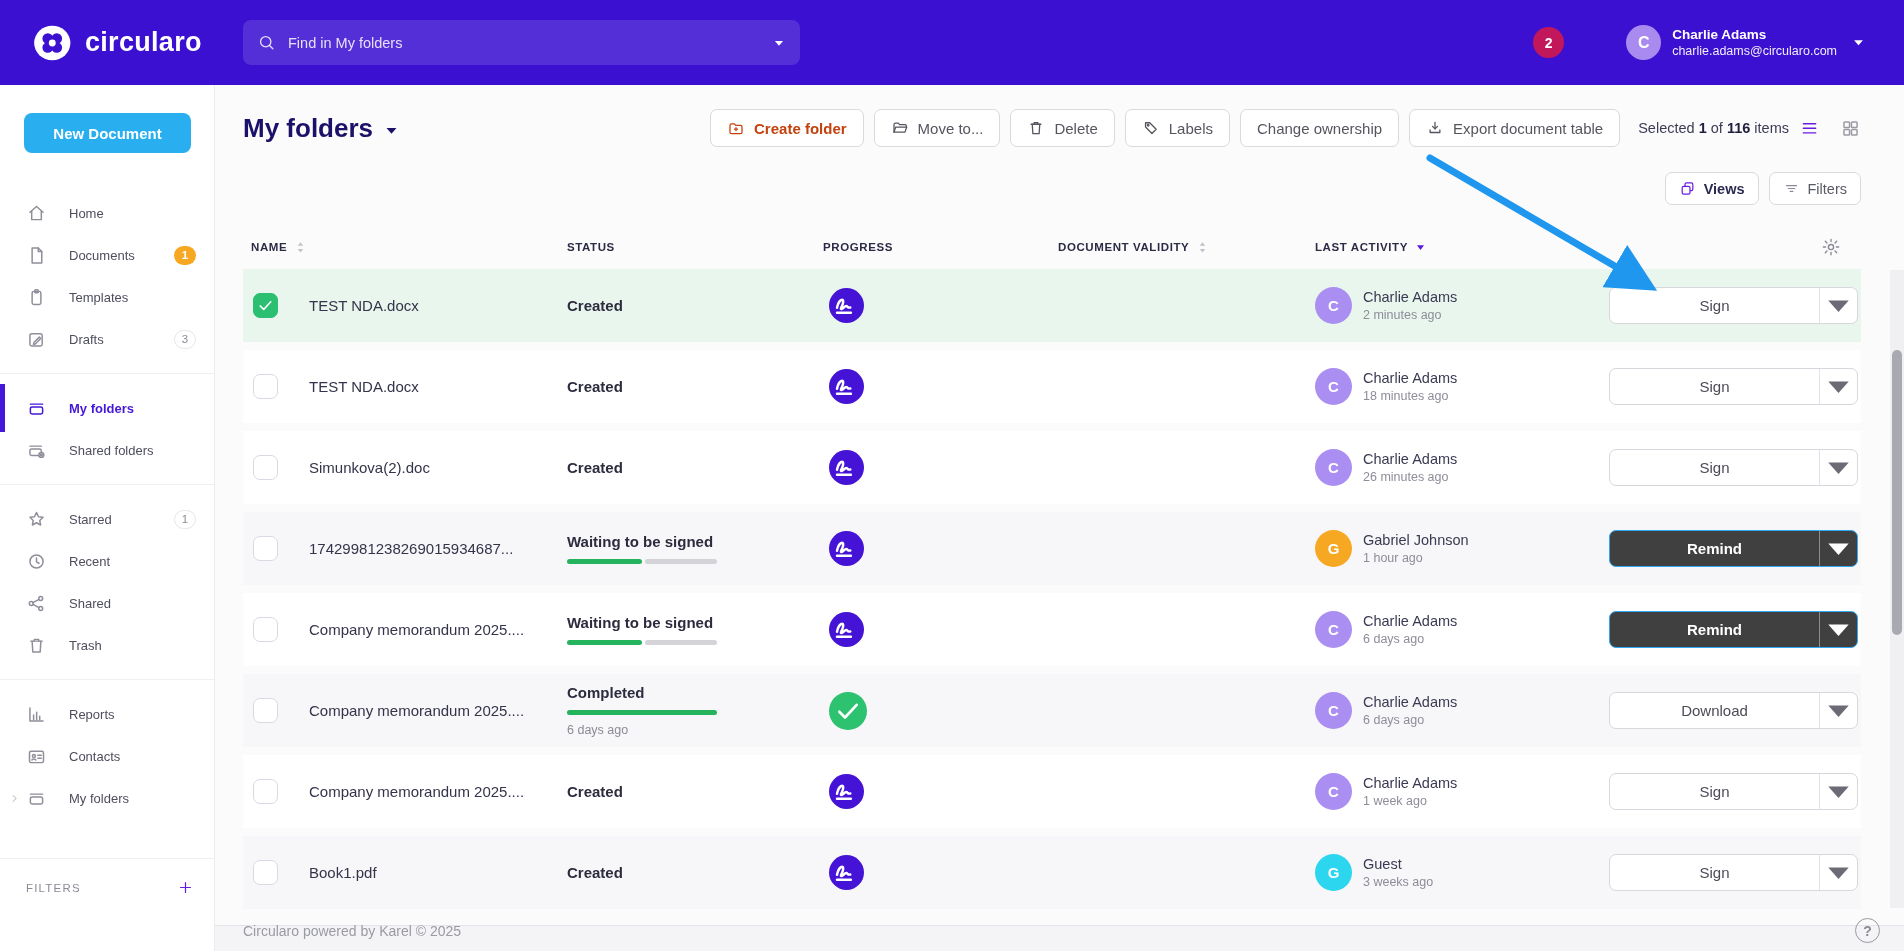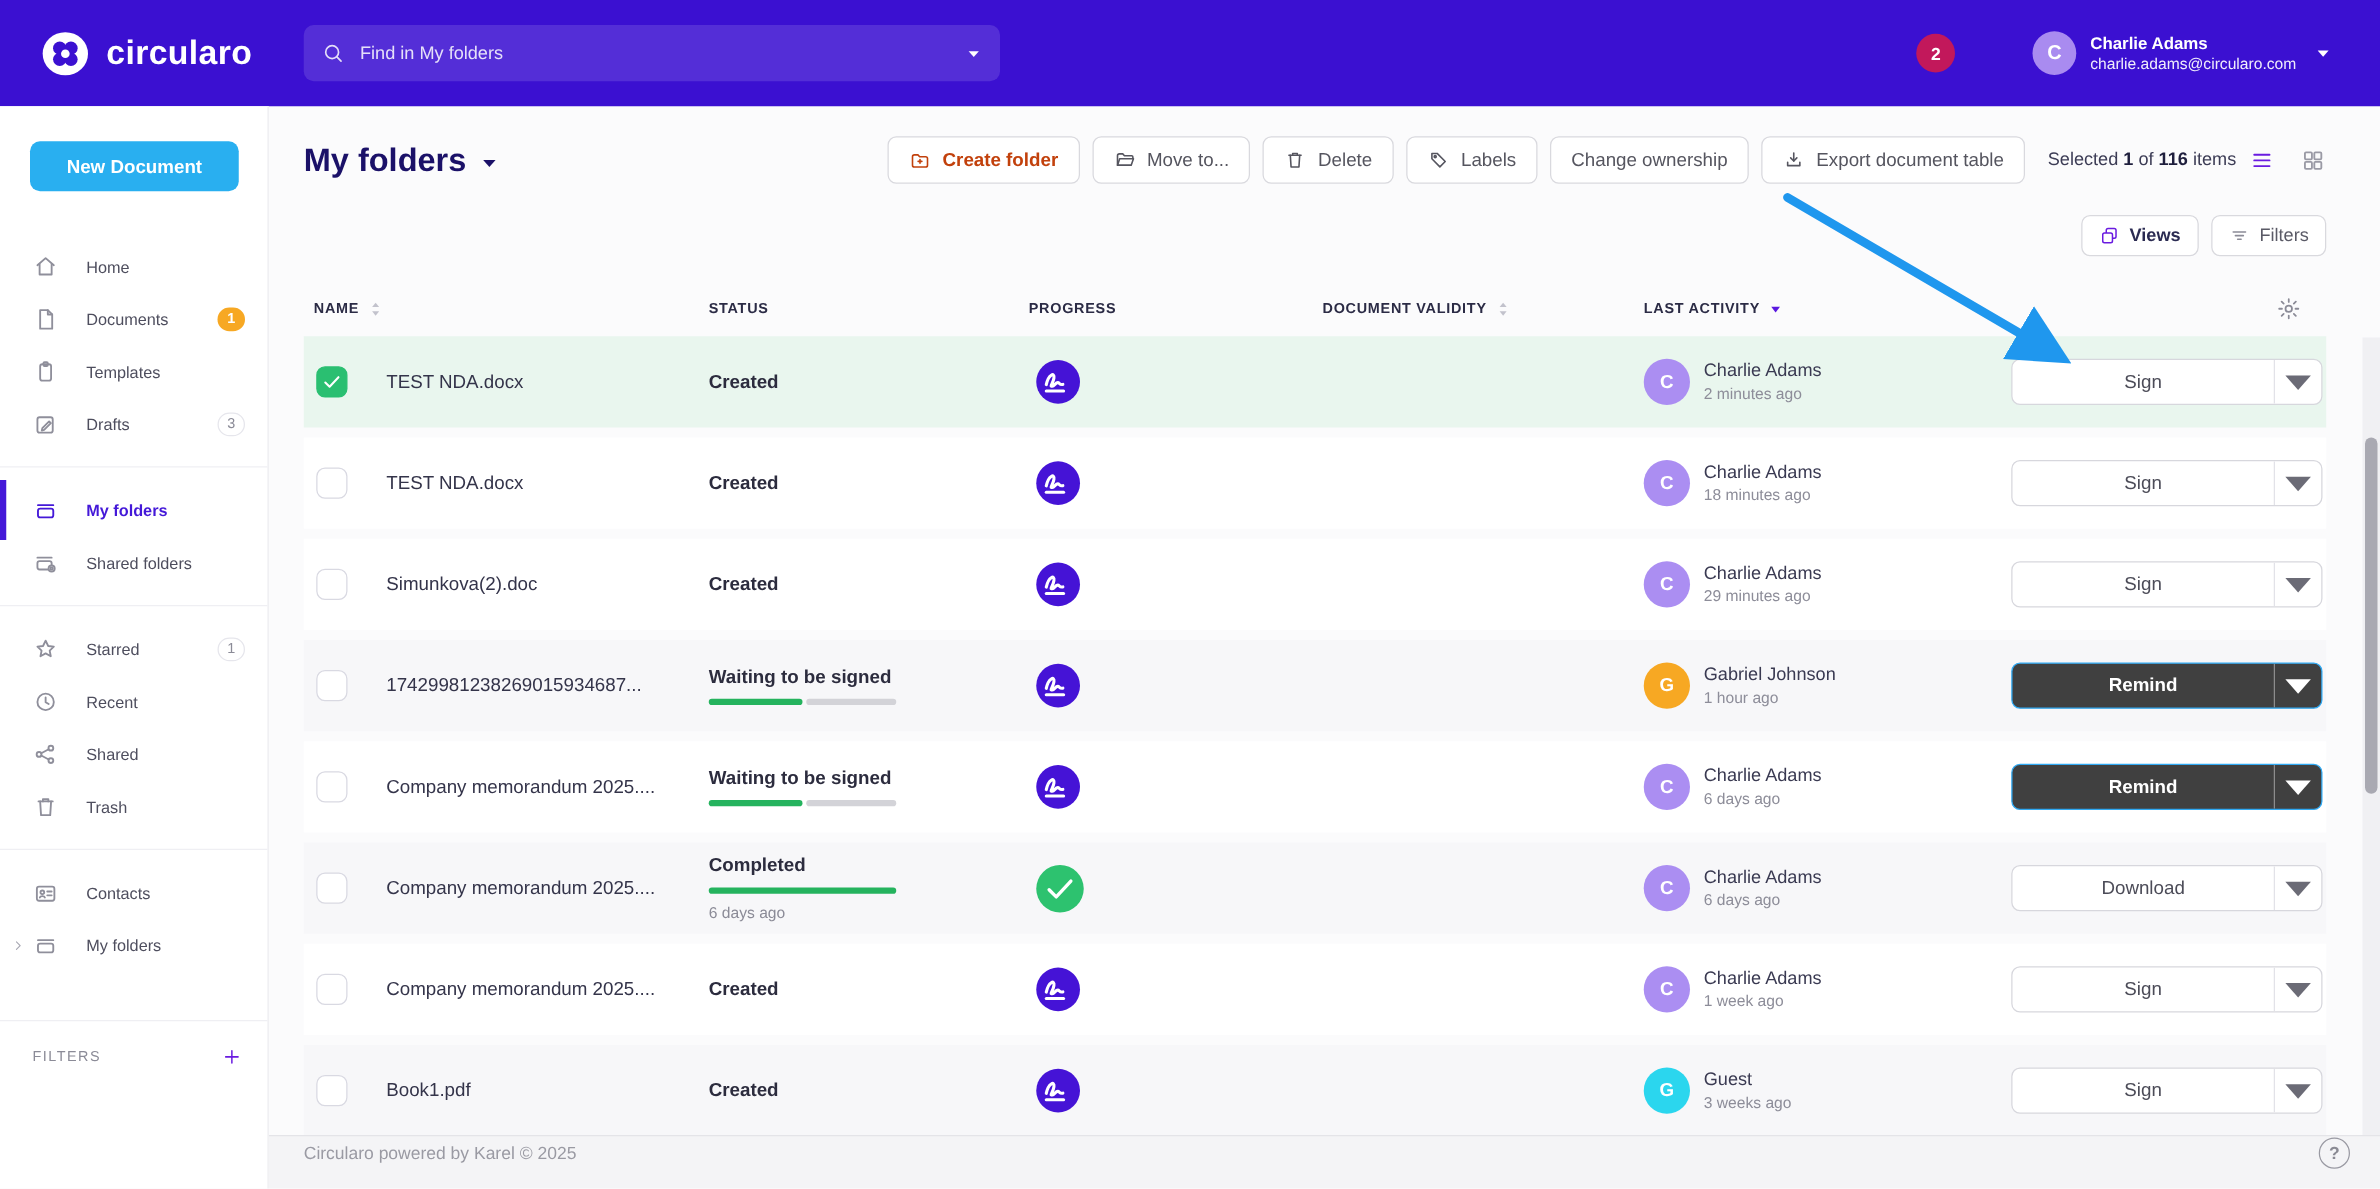--- a/index.html
+++ b/index.html
@@ -105,21 +105,21 @@
   .actor-time { font-size:12.5px; color:#8d8d99; margin-top:3px; }
   .split { display:flex; width:249px; height:37px; border:1px solid #d7d7dd; border-radius:7px; background:#fff; overflow:hidden; margin-left:6px; }
   .split .mainb { flex:1; display:flex; align-items:center; justify-content:center; font-size:15px; color:#4c4c58; cursor:pointer; background:transparent; border:0; font-family:inherit; }
   .split .caretb { width:38px; border:0; border-left:1px solid #e2e2e8; display:flex; align-items:center; justify-content:center; color:#6b6b76; cursor:pointer; background:transparent; }
   .split .caretb svg { width:13px; height:13px; }
   .split.primary { background:#404040; border-color:#2fa9f3; }
   .split.primary .mainb { color:#fff; font-weight:700; }
   .split.primary .caretb { border-left-color:rgba(255,255,255,.4); color:#fff; }
 
   
-  .foot { position:absolute; left:0; right:0; bottom:0; height:43px; background:#f4f4f6; border-top:1px solid #e4e4e8; display:flex; align-items:center; padding:0 24px 16px 28px; z-index:6; }
+  .foot { position:absolute; left:0; right:0; bottom:0; height:26px; background:#f4f4f6; border-top:1px solid #e4e4e8; display:flex; align-items:center; padding:0 24px 16px 28px; z-index:6; }
   .foot-text { font-size:14px; color:#9a9aa3; }
   .help { margin-left:auto; width:25px; height:25px; border:1.7px solid #9a9aa3; border-radius:50%; color:#8a8a93; font-size:14px; font-weight:700; display:flex; align-items:center; justify-content:center; cursor:pointer; }
 
   
   .arrow-overlay { position:absolute; left:0; top:0; width:1904px; height:951px; pointer-events:none; z-index:50; }
   .sb-track { position:absolute; right:0; top:270px; width:14px; height:638px; background:#f0f0f3; z-index:40; }
   .sb-thumb { position:absolute; right:2px; top:350px; width:10px; height:285px; background:#a9a9b2; border-radius:6px; z-index:41; cursor:pointer; }
 </style>
 </head>
 <body>
@@ -271,20 +271,29 @@
                   <path d="M7 7l.8 12.5h8.4L17 7"></path>
                 </svg>
               </span>
               <span class="nav-label">Trash</span>
             </div>
           </div>
           <div class="nav-group">
             <div class="nav-item">
               <span class="icon">
                 <svg viewBox="0 0 24 24" fill="none" stroke="currentColor" stroke-width="1.7" stroke-linecap="round" stroke-linejoin="round" style="width:100%;height:100%;display:block">
+                  <path d="M4.5 4.5V19.5h15"></path>
+                  <path d="M8.7 18v-5.5M12.2 18v-8.5M15.7 18v-4"></path>
+                </svg>
+              </span>
+              <span class="nav-label">Reports</span>
+            </div>
+            <div class="nav-item">
+              <span class="icon">
+                <svg viewBox="0 0 24 24" fill="none" stroke="currentColor" stroke-width="1.7" stroke-linecap="round" stroke-linejoin="round" style="width:100%;height:100%;display:block">
                   <rect x="4" y="6" width="16" height="13" rx="2"></rect>
                   <circle cx="9" cy="11.3" r="1.7"></circle>
                   <path d="M6.7 16c.4-1.7 4.2-1.7 4.6 0"></path>
                   <path d="M13.5 10.5h4M13.5 14h4"></path>
                 </svg>
               </span>
               <span class="nav-label">Contacts</span>
             </div>
             <div class="nav-item">
               <span class="chev">
@@ -545,21 +554,21 @@
                   <path d="M5.5 13.5c1.2-5.6 4.7-7 4.2-3.6-.4 2.9-2.5 4.7-1 4.5 1.3-.2 1.9-2 3.1-2 1.1 0 .8 1.4 2.8 1"></path>
                   <path d="M5.5 17h9.5"></path>
                 </svg>
               </div>
             </div>
             <div class="cell"></div>
             <div class="cell actor">
               <div class="avatar" style="background: rgb(171, 142, 242);">C</div>
               <div class="actor-txt">
                 <div class="actor-name">Charlie Adams</div>
-                <div class="actor-time">29 minutes ago</div>
+                <div class="actor-time">26 minutes ago</div>
               </div>
             </div>
             <div>
               <div class="split">
                 <button class="mainb">Sign</button>
                 <button class="caretb">
                   <svg viewBox="0 0 24 24" style="width:100%;height:100%">
                     <polygon points="5,8.5 19,8.5 12,16.5" fill="currentColor"></polygon>
                   </svg>
                 </button>

